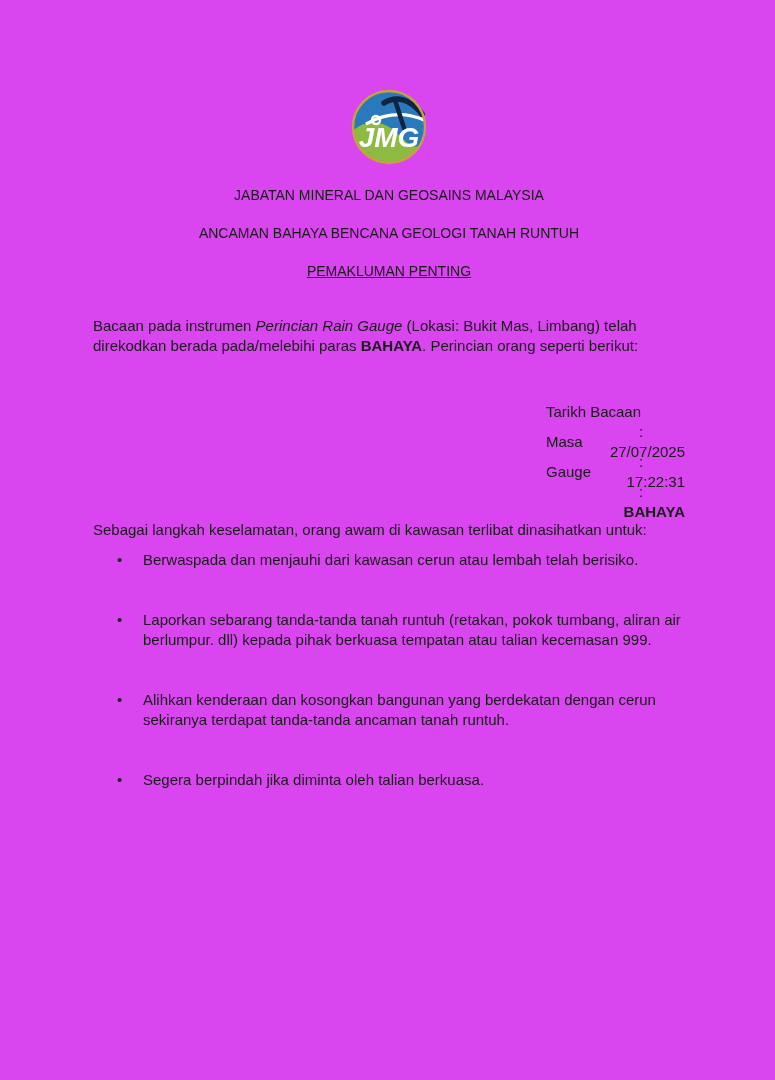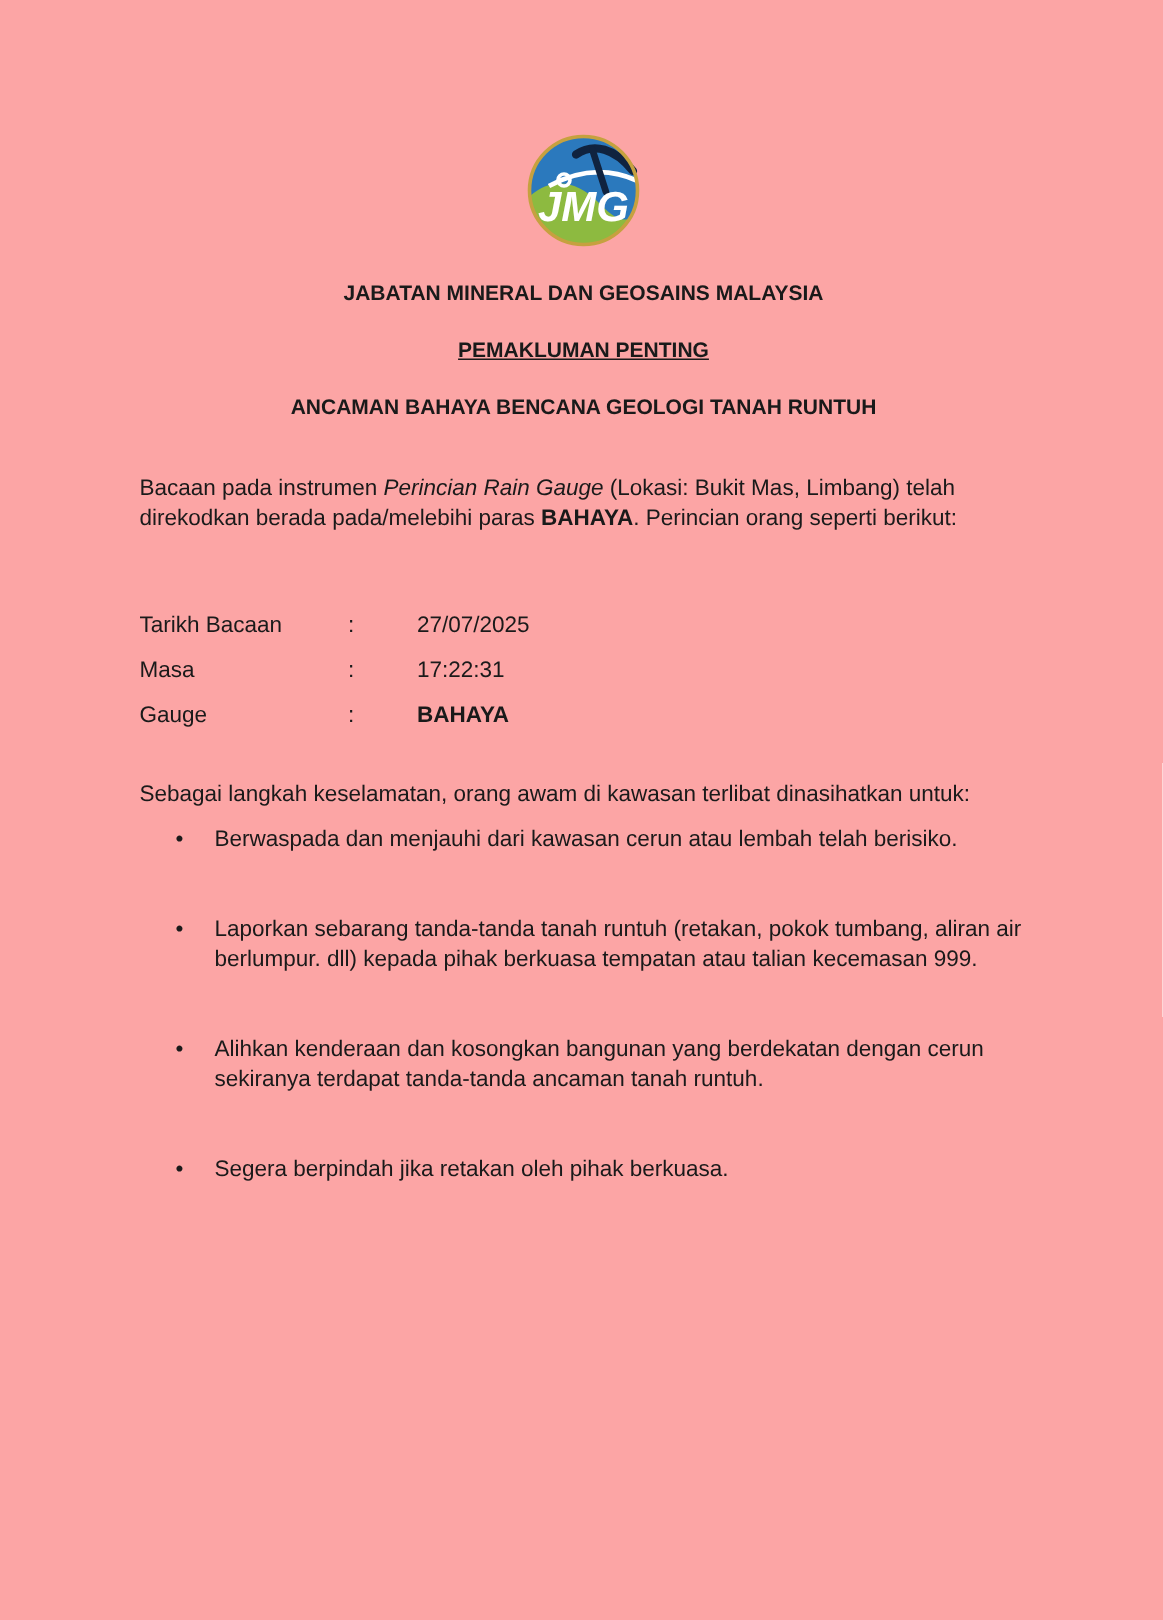--- a/index.html
+++ b/index.html
@@ -6,54 +6,55 @@
   html, body {
     margin: 0;
     padding: 0;
     background: #ffffff;
   }
   .page {
     position: relative;
     width: 775px;
     height: 1080px;
     margin: 0 auto;
-    background: #fca5a5;
+    background: #d946ef;
     box-sizing: border-box;
     padding: 88px 90px 0 93px;
     font-family: "Liberation Sans", sans-serif;
     font-size: 15px;
     line-height: 20px;
     color: #1a1a1a;
     overflow: hidden;
   }
   .logo-row {
     display: flex;
     justify-content: center;
     height: 78px;
   }
   .heading {
     font-size: 14px;
     line-height: 17px;
-    font-weight: bold;
+    font-weight: normal;
     text-align: center;
     margin: 21px 0 0 0;
   }
   .heading.first { margin-top: 21px; }
   .heading.underlined { text-decoration: underline; }
   .intro {
     margin: 36px 0 0 0;
     text-align: left;
   }
   .details {
     margin-top: 46px;
   }
   .detail-row {
     display: flex;
     height: 30px;
-    align-items: center;
+    align-items: flex-end;
+    flex-direction: column;
   }
   .detail-label { width: 139px; }
   .detail-colon { width: 46px; }
   .detail-value { flex: 1; }
   .detail-value.bold { font-weight: bold; }
   .advice-intro {
     margin: 28px 0 0 0;
   }
   .advice-list {
     list-style: none;
@@ -101,23 +102,23 @@
       <circle cx="26" cy="32" r="4" fill="none" stroke-width="2.4" stroke="#ffffff"></circle>
 
       <text x="39" y="59" text-anchor="middle" font-size="28" font-style="italic" font-weight="bold" font-family="Liberation Sans, sans-serif" fill="#ffffff">JMG</text>
 
       <circle cx="39" cy="39" r="36" fill="none" stroke-width="2.4" stroke="#C6A13F"></circle>
     </svg>
   </div>
 
   <div class="heading first">JABATAN MINERAL DAN GEOSAINS MALAYSIA</div>
 
+  <div class="heading">ANCAMAN BAHAYA BENCANA GEOLOGI TANAH RUNTUH</div>
+
   <div class="heading underlined">PEMAKLUMAN PENTING</div>
-
-  <div class="heading">ANCAMAN BAHAYA BENCANA GEOLOGI TANAH RUNTUH</div>
 
   <p class="intro"><span>Bacaan pada instrumen </span><em>Perincian Rain Gauge</em><span> (Lokasi: Bukit Mas, Limbang) telah direkodkan berada pada/melebihi paras </span><strong>BAHAYA</strong><span>. Perincian orang seperti berikut:</span></p>
 
   <div class="details">
     <div class="detail-row">
       <span class="detail-label">Tarikh Bacaan</span>
       <span class="detail-colon">:</span>
       <span class="detail-value">27/07/2025</span>
     </div>
     <div class="detail-row">
@@ -142,17 +143,17 @@
     <li>
       <span class="bullet">•</span>
       <span>Laporkan sebarang tanda-tanda tanah runtuh (retakan, pokok tumbang, aliran air berlumpur. dll) kepada pihak berkuasa tempatan atau talian kecemasan 999.</span>
     </li>
     <li>
       <span class="bullet">•</span>
       <span>Alihkan kenderaan dan kosongkan bangunan yang berdekatan dengan cerun sekiranya terdapat tanda-tanda ancaman tanah runtuh.</span>
     </li>
     <li>
       <span class="bullet">•</span>
-      <span>Segera berpindah jika retakan oleh pihak berkuasa.</span>
+      <span>Segera berpindah jika diminta oleh talian berkuasa.</span>
     </li>
   </ul>
 
 </div>
 
 </body></html>

